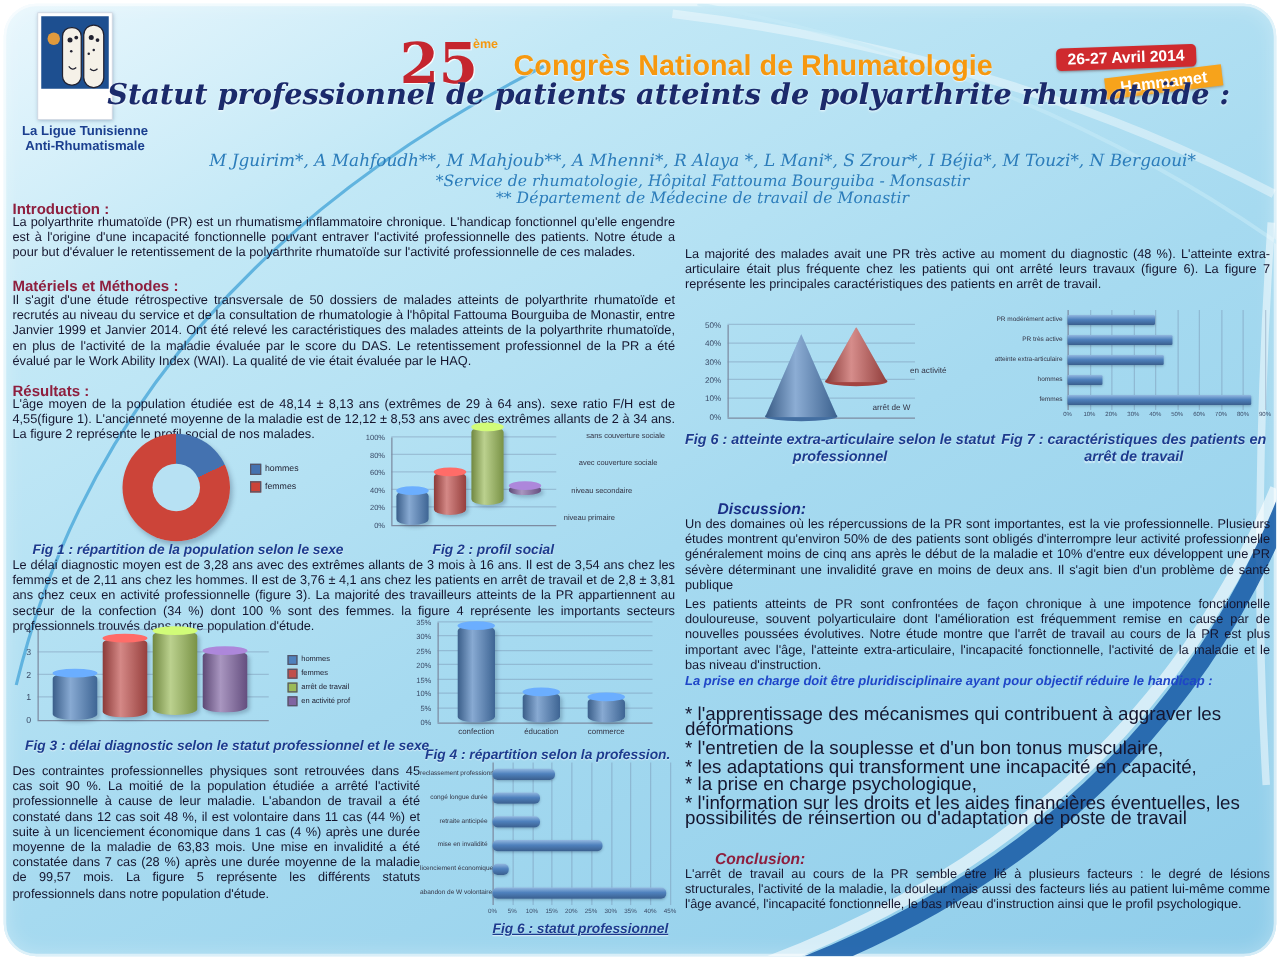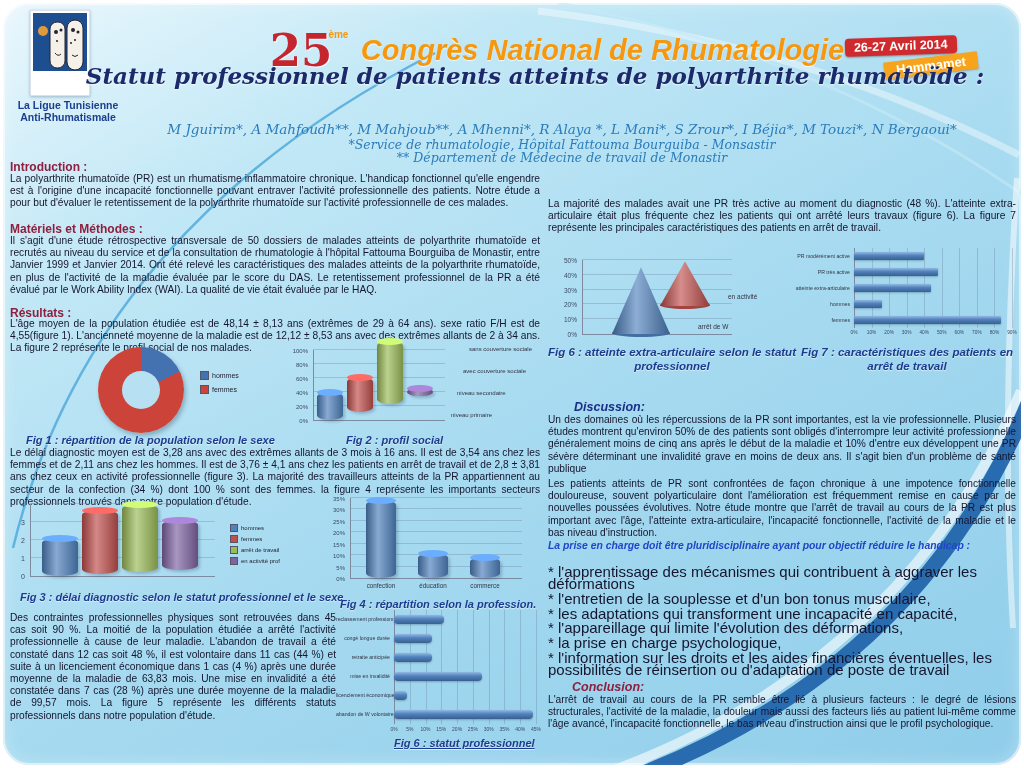--- a/index.html
+++ b/index.html
@@ -10,22 +10,22 @@
       box-shadow:inset 0 0 0 2px rgba(255,255,255,.55), inset 0 0 18px rgba(255,255,255,.35);}
   .swoosh{position:absolute;left:0;top:0;}
   .abs{position:absolute;}
   .logo-box{left:30px;top:10px;width:60px;height:86px;background:#fff;box-shadow:0 1px 3px rgba(40,70,110,.35);}
   .logo-caption{left:4px;top:99px;width:128px;text-align:center;font-size:10.5px;font-weight:bold;
       color:#1b3f8f;line-height:12px;}
   .congress{left:120px;right:30px;top:24px;text-align:center;white-space:nowrap;}
   .congress .num{font-size:45px;font-weight:bold;color:#c5252e;font-family:"DejaVu Serif",serif;
       text-shadow:1px 1px 0 rgba(255,255,255,.8);vertical-align:-6px;}
   .congress .sup{font-size:10px;font-weight:bold;color:#f6980f;vertical-align:22px;margin-left:-4px;}
-  .congress .ctitle{font-size:29px;font-weight:bold;color:#f6980f;margin-left:8px;
-      text-shadow:0 1px 1px rgba(255,255,255,.75);font-style:italic;}
+  .congress .ctitle{font-size:23px;font-weight:bold;color:#f6980f;margin-left:8px;
+      text-shadow:0 1px 1px rgba(255,255,255,.75);}
   .date-badge{left:845px;top:37px;background:#cf2a2e;color:#fff;font-weight:bold;font-size:12.5px;
       padding:2px 9px;border-radius:4px;transform:rotate(-2deg);box-shadow:0 1px 2px rgba(60,20,20,.4);}
   .ribbon{left:884px;top:57px;background:#f7a31b;color:#fff;font-weight:bold;font-size:13px;
       padding:1px 12px;transform:rotate(-7deg);box-shadow:0 1px 2px rgba(120,70,10,.4);}
   .poster-title{left:60px;right:14px;top:62px;text-align:center;
       font-family:"DejaVu Serif",serif;font-style:italic;font-weight:bold;
       font-size:23px;line-height:28px;color:#1b2a6b;text-shadow:0 1px 2px rgba(255,255,255,.8);}
   .authors{left:110px;right:10px;top:121px;text-align:center;font-family:"DejaVu Serif",serif;
       font-style:italic;color:#2b7cba;font-size:13.5px;}
   .affil{left:110px;right:10px;text-align:center;font-family:"DejaVu Serif",serif;
@@ -331,19 +331,18 @@
 
 <div class="abs sec-h blue" style="left:574px;top:400px;font-size:12.5px;">Discussion:</div>
 <div class="abs body-t" style="left:548px;top:414px;width:468px;">Un des domaines où les répercussions de la PR sont importantes, est la vie  professionnelle. Plusieurs études montrent qu'environ 50% de des patients sont obligés d'interrompre leur activité professionnelle généralement moins de cinq ans après le début de la maladie et 10% d'entre eux développent une PR sévère déterminant une invalidité grave en moins de deux ans. Il s'agit bien d'un problème de santé publique</div>
 <div class="abs body-t" style="left:548px;top:478px;width:468px;">Les patients atteints de PR sont confrontées de façon chronique à une impotence fonctionnelle douloureuse, souvent polyarticulaire dont l'amélioration est fréquemment remise en cause par de nouvelles poussées évolutives. Notre étude montre que l'arrêt de travail au cours de la PR est plus important avec l'âge, l'atteinte extra-articulaire, l'incapacité fonctionnelle, l'activité de la maladie et le bas niveau d'instruction.</div>
 
 <div class="abs care-intro" style="left:548px;top:540px;width:468px;">La prise en charge doit être pluridisciplinaire ayant pour objectif réduire le handicap :</div>
 <ul class="abs care-list" style="left:548px;top:566px;width:468px;">
   <li>* l'apprentissage des mécanismes qui contribuent à aggraver les déformations</li>
   <li>* l'entretien de la souplesse et d'un bon tonus musculaire,</li>
   <li>* les adaptations qui transforment une incapacité en capacité,</li>
-  <li>* l'appareillage qui limite l'évolution des déformations,</li>
   <li>* la prise en charge psychologique,</li>
   <li>* l'information sur les droits et les aides financières éventuelles, les possibilités de réinsertion ou d'adaptation de poste de travail</li>
 </ul>
 
 <div class="abs sec-h" style="left:572px;top:680px;font-style:italic;font-size:12.5px;">Conclusion:</div>
 <div class="abs body-t" style="left:548px;top:694px;width:468px;">L'arrêt de travail au cours de la PR semble être lié à plusieurs facteurs : le degré de lésions structurales, l'activité de la maladie, la douleur mais aussi des facteurs liés au patient lui-même comme l'âge avancé, l'incapacité fonctionnelle, le bas niveau d'instruction ainsi que le profil psychologique.</div>
 
 </body></html>

